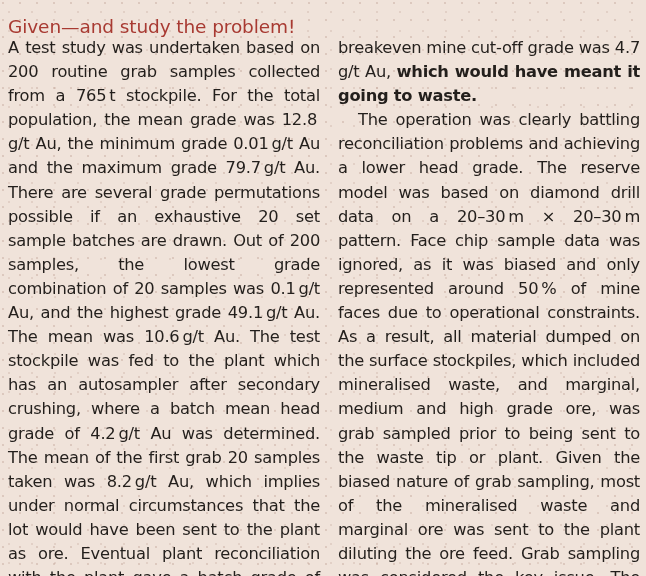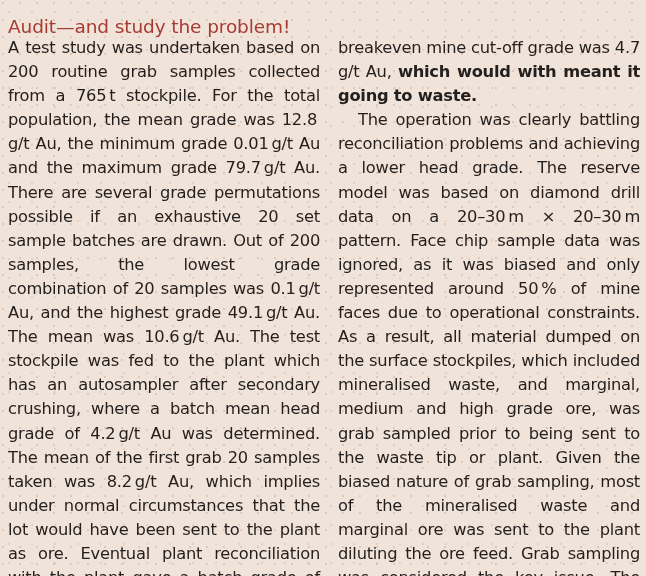--- a/index.html
+++ b/index.html
@@ -75,24 +75,24 @@
   }
   b, .bold {
     font-weight: 700;
   }
 </style>
 </head>
 <body>
 
 <div id="page">
 
-  <h1 id="heading">Audit—and study the problem!</h1>
+  <h1 id="heading">Given—and study the problem!</h1>
 
   <div class="column" id="col-left">
     <p class="para justify-all">A test study was undertaken based on 200 routine grab samples collected from a 765 t stockpile. For the total population, the mean grade was 12.8 g/t Au, the minimum grade 0.01 g/t Au and the maximum grade 79.7 g/t Au. There are several grade permutations possible if an exhaustive 20 set sample batches are drawn. Out of 200 samples, the lowest grade combination of 20 samples was 0.1 g/t Au, and the highest grade 49.1 g/t Au. The mean was 10.6 g/t Au. The test stockpile was fed to the plant which has an autosampler after secondary crushing, where a batch mean head grade of 4.2 g/t Au was determined. The mean of the first grab 20 samples taken was 8.2 g/t Au, which implies under normal circumstances that the lot would have been sent to the plant as ore. Eventual plant reconciliation with the plant gave a batch grade of 3.9 g/t Au. At the time, the</p>
   </div>
 
   <div class="column" id="col-right">
-    <p class="para"><span>breakeven mine cut-off grade was 4.7 g/t Au, </span><b class="bold">which would with meant it going to waste.</b></p>
+    <p class="para"><span>breakeven mine cut-off grade was 4.7 g/t Au, </span><b class="bold">which would have meant it going to waste.</b></p>
     <p class="para indent">The operation was clearly battling reconciliation problems and achieving a lower head grade. The reserve model was based on diamond drill data on a 20–30 m × 20–30 m pattern. Face chip sample data was ignored, as it was biased and only represented around 50 % of mine faces due to operational constraints. As a result, all material dumped on the surface stockpiles, which included mineralised waste, and marginal, medium and high grade ore, was grab sampled prior to being sent to the waste tip or plant. Given the biased nature of grab sampling, most of the mineralised waste and marginal ore was sent to the plant diluting the ore feed. Grab sampling was considered the key issue. The grade estimate was also considered to be sub-optimal.</p>
   </div>
 
 </div>
 
 </body></html>

